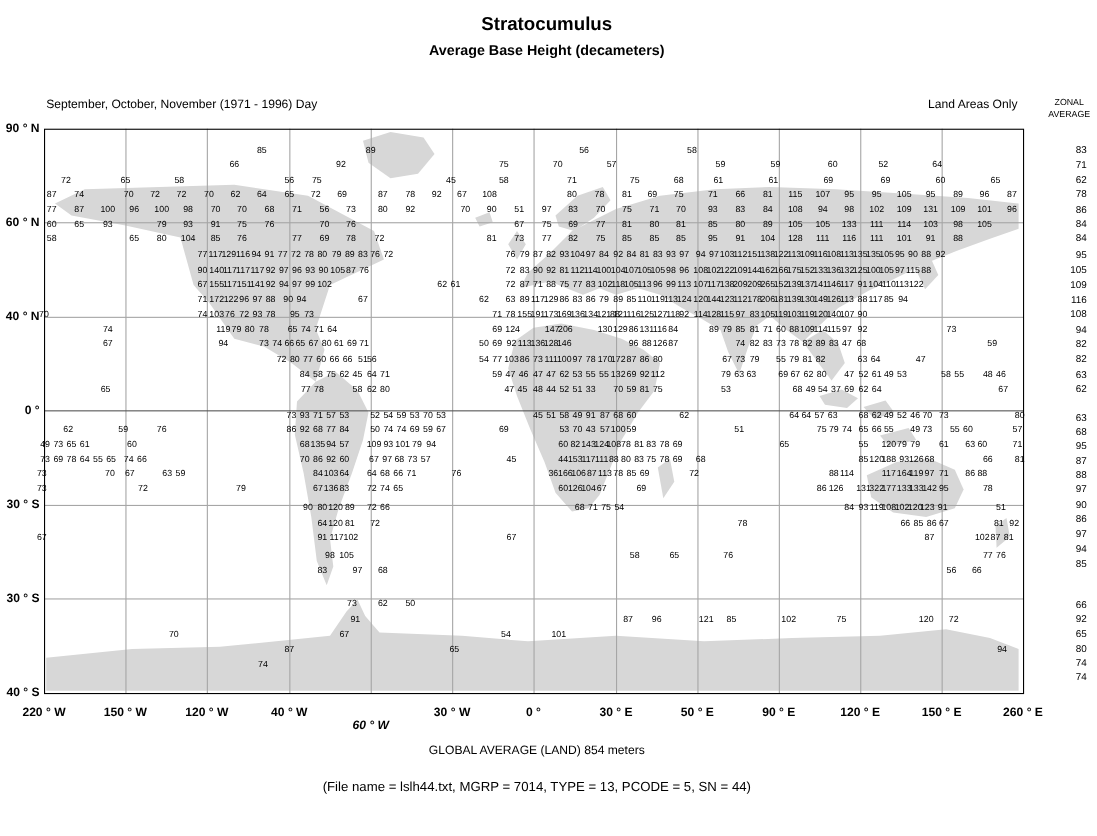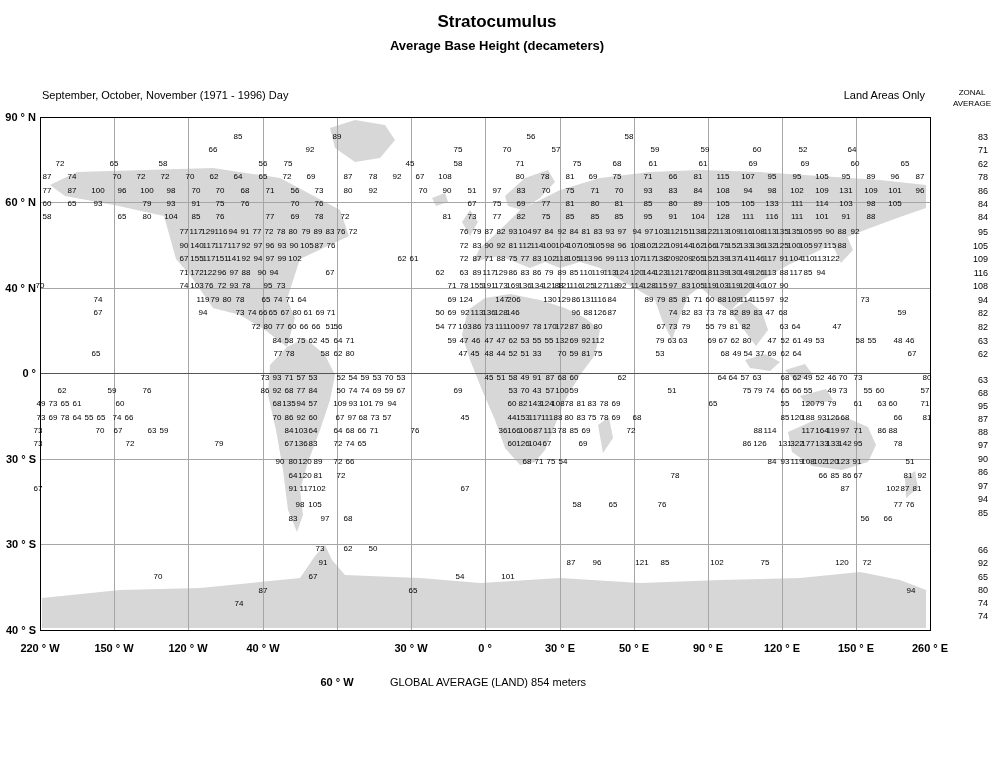--- a/index.html
+++ b/index.html
@@ -923,26 +923,27 @@
       <span class="latlab" style="left: 36px; top: 202px;">60 ° N</span>
       <span class="latlab" style="left: 36px; top: 288px;">40 ° N</span>
       <span class="latlab" style="left: 36px; top: 373px;">0 °</span>
       <span class="latlab" style="left: 36px; top: 459px;">30 ° S</span>
       <span class="latlab" style="left: 36px; top: 544px;">30 ° S</span>
       <span class="latlab" style="left: 36px; top: 630px;">40 ° S</span>
       <span class="lonlab" style="left: 40px; top: 642px;">220 ° W</span>
       <span class="lonlab" style="left: 114px; top: 642px;">150 ° W</span>
       <span class="lonlab" style="left: 188px; top: 642px;">120 ° W</span>
       <span class="lonlab" style="left: 263px; top: 642px;">40 ° W</span>
-      <span class="lonlab" style="left: 337px; top: 676px;">60 ° W</span>
+      <span class="lonlab" style="left: 337px; top: 654px; font-style: italic;">60 ° W</span>
       <span class="lonlab" style="left: 411px; top: 642px;">30 ° W</span>
       <span class="lonlab" style="left: 485px; top: 642px;">0 °</span>
       <span class="lonlab" style="left: 560px; top: 642px;">30 ° E</span>
       <span class="lonlab" style="left: 634px; top: 642px;">50 ° E</span>
       <span class="lonlab" style="left: 708px; top: 642px;">90 ° E</span>
       <span class="lonlab" style="left: 782px; top: 642px;">120 ° E</span>
       <span class="lonlab" style="left: 856px; top: 642px;">150 ° E</span>
       <span class="lonlab" style="left: 930px; top: 642px;">260 ° E</span>
     </div>
 
   <div class="abs footline" style="left:488px;top:676px;font-size:11px;">GLOBAL AVERAGE (LAND)   854 meters</div>
+  <div class="abs footline" style="left:488px;top:708px;font-size:12px;">(File name = lslh44.txt, MGRP = 7014, TYPE = 13, PCODE = 5, SN = 44)</div>
 
 </div>
 
 </body></html>

